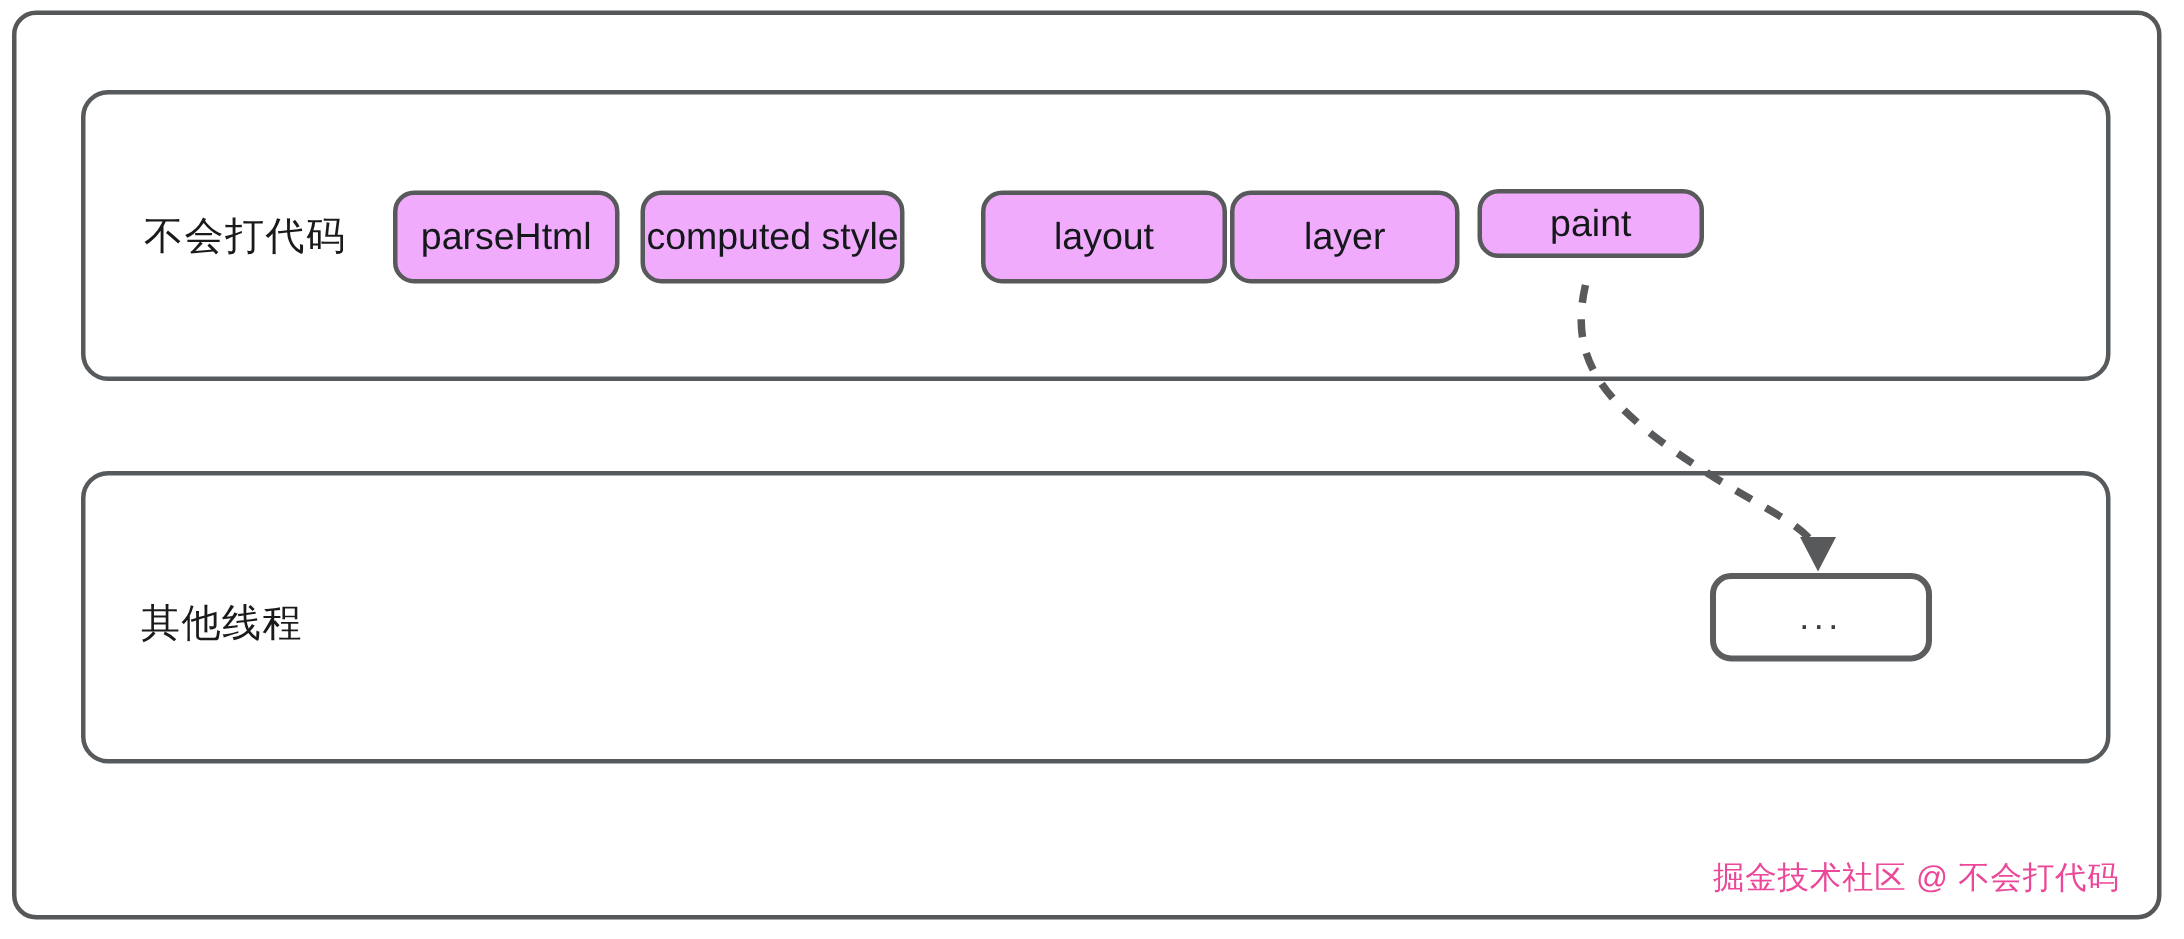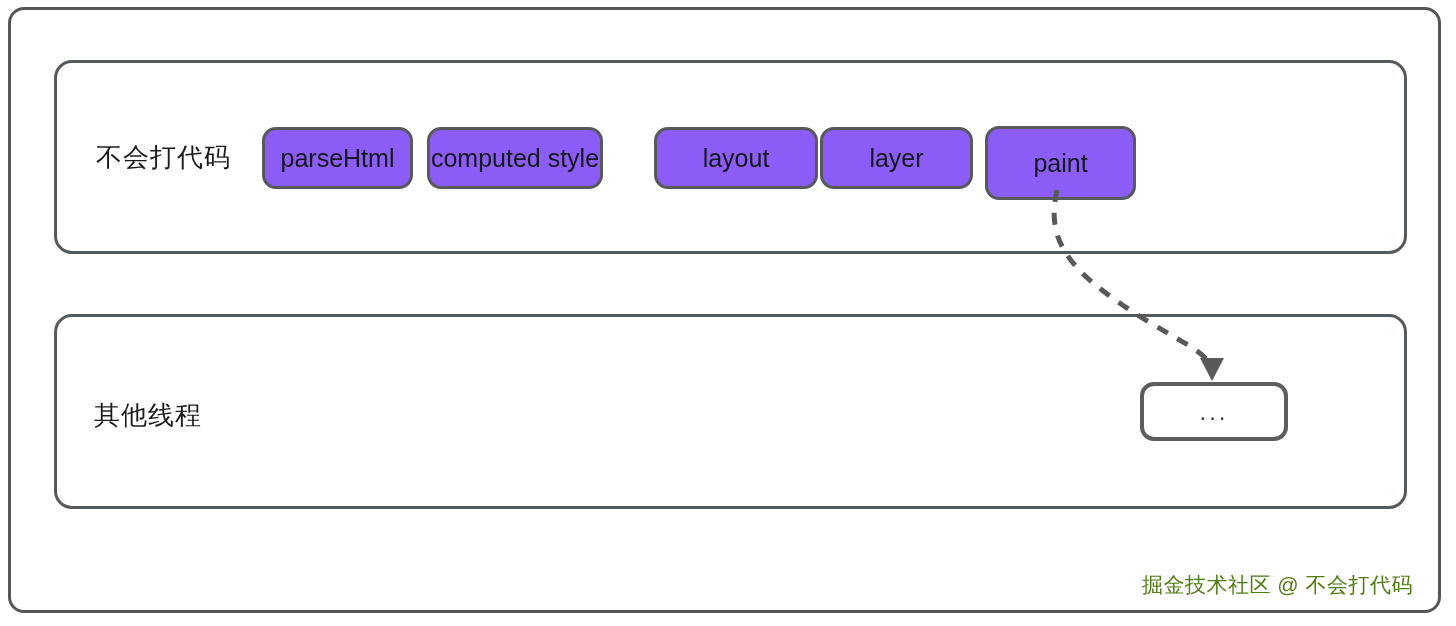--- a/index.html
+++ b/index.html
@@ -62,33 +62,33 @@
   }
   .lane-label-main { left: 96px; top: 144px; }
   .lane-label-other { left: 94px; top: 402px; }
 
   
   .pill {
     position: absolute;
     border: 3px solid #58595b;
     border-radius: 14px;
     box-sizing: border-box;
-    background: #8b5cf6;
+    background: #f0abfc;
     display: flex;
     align-items: center;
     justify-content: center;
     font-size: 25px;
     color: #15181a;
     white-space: nowrap;
   }
   .pill-parsehtml      { left: 262px;  top: 127px; width: 151px; height: 62px; }
   .pill-computedstyle  { left: 427px;  top: 127px; width: 176px; height: 62px; }
   .pill-layout         { left: 654px;  top: 127px; width: 164px; height: 62px; }
   .pill-layer          { left: 820px;  top: 127px; width: 153px; height: 62px; align-items: center; }
-  .pill-paint          { left: 985px;  top: 126px; width: 151px; height: 74px; }
+  .pill-paint          { left: 985px;  top: 126px; width: 151px; height: 46px; }
 
   .pill-ellipsis {
     position: absolute;
     left: 1140px;
     top: 382px;
     width: 148px;
     height: 59px;
     border: 4px solid #5b5d5f;
     border-radius: 14px;
     box-sizing: border-box;
@@ -110,21 +110,21 @@
     height: 626px;
     pointer-events: none;
   }
 
   
   .watermark {
     position: absolute;
     right: 43px;
     bottom: 27px;
     font-size: 21px;
-    color: #4d7c0f;
+    color: #ec4899;
     white-space: nowrap;
     letter-spacing: 0.5px;
   }
 </style>
 </head>
 <body>
 
 <div id="stage">
 
   <div class="outer-frame"></div>

